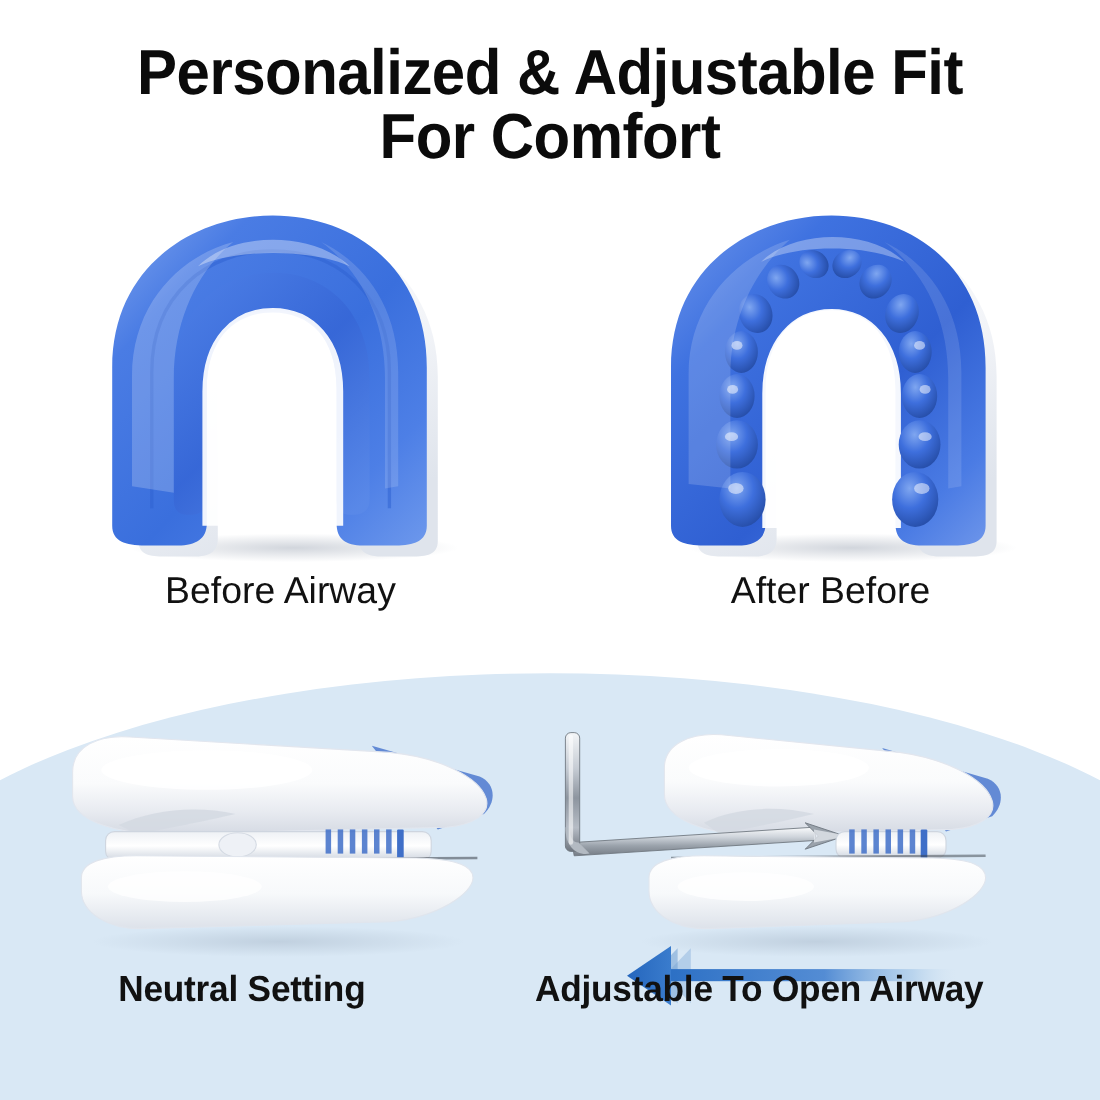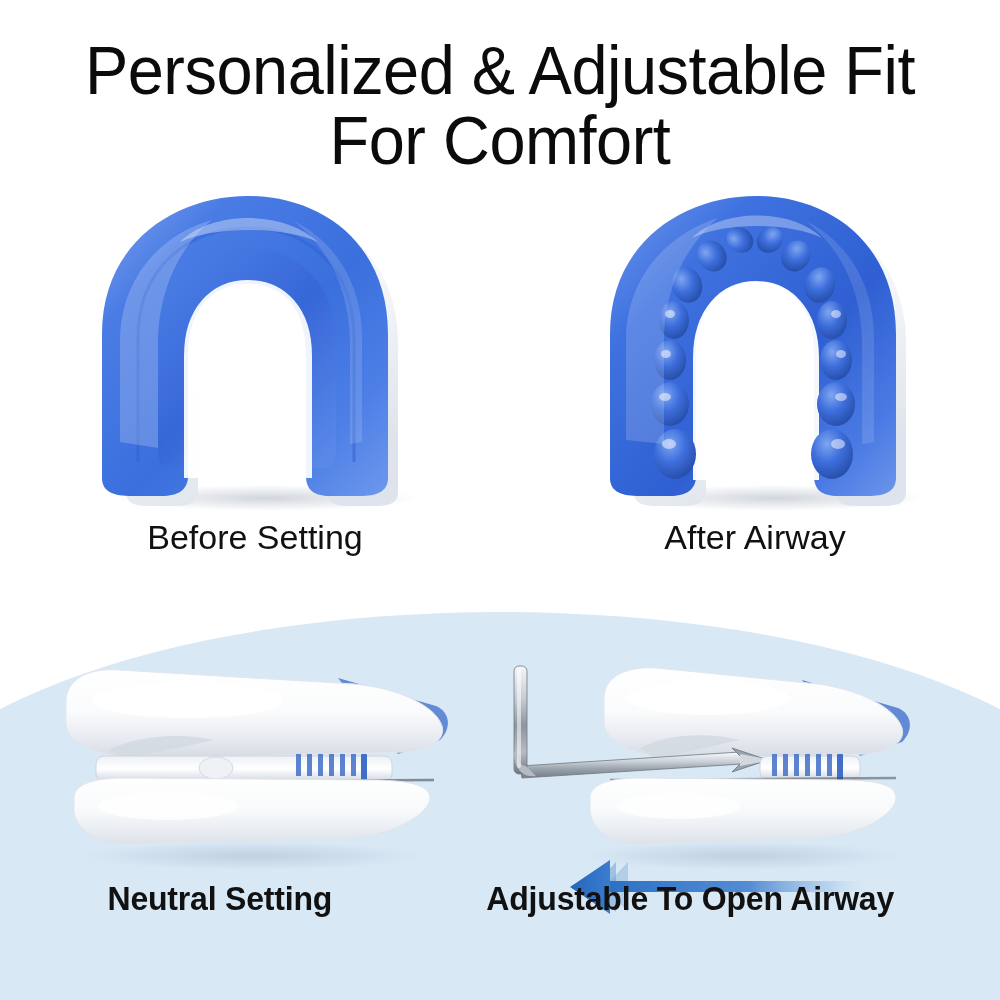--- a/index.html
+++ b/index.html
@@ -19,22 +19,22 @@
   }
 
   
   .title-block {
     position: absolute;
     left: 0;
     top: 36px;
     width: 1000px;
     text-align: center;
     color: #0b0b0b;
-    font-weight: 400;
-    font-size: 69px;
+    font-weight: 700;
+    font-size: 58px;
     line-height: 1.02;
     letter-spacing: -0.5px;
   }
   .title-line {
     display: block;
     transform: scaleX(0.94);
   }
 
   
   .blue-panel {
@@ -312,22 +312,22 @@
       </g>
 
       <path d="M 56 248 L 56 148 C 56 82 102 40 148 26
                C 118 52 94 94 94 150 L 94 252 Z" fill="#ffffff" opacity="0.16"></path>
       <path d="M 304 250 L 304 146 C 304 86 272 46 234 28
                C 272 56 292 100 292 152 L 292 252 Z" fill="#ffffff" opacity="0.12"></path>
       <path d="M 122 46 C 152 16 222 16 252 46 C 218 30 154 30 122 46 Z" fill="#ffffff" opacity="0.32"></path>
     </svg>
   </div>
 
-  <div class="tray-label tray-label-left">Before Setting</div>
-  <div class="tray-label tray-label-right">After Airway</div>
+  <div class="tray-label tray-label-left">Before Airway</div>
+  <div class="tray-label tray-label-right">After Before</div>
 
   <div class="device-wrap device-left">
     <svg class="device-svg" viewBox="0 0 430 230">
       <defs>
         <linearGradient id="upperBodyL" x1="0" y1="0" x2="0" y2="1">
           <stop offset="0%" stop-color="#ffffff"></stop>
           <stop offset="48%" stop-color="#fafbfc"></stop>
           <stop offset="78%" stop-color="#e7eaf0"></stop>
           <stop offset="100%" stop-color="#d5dae3"></stop>
         </linearGradient>

